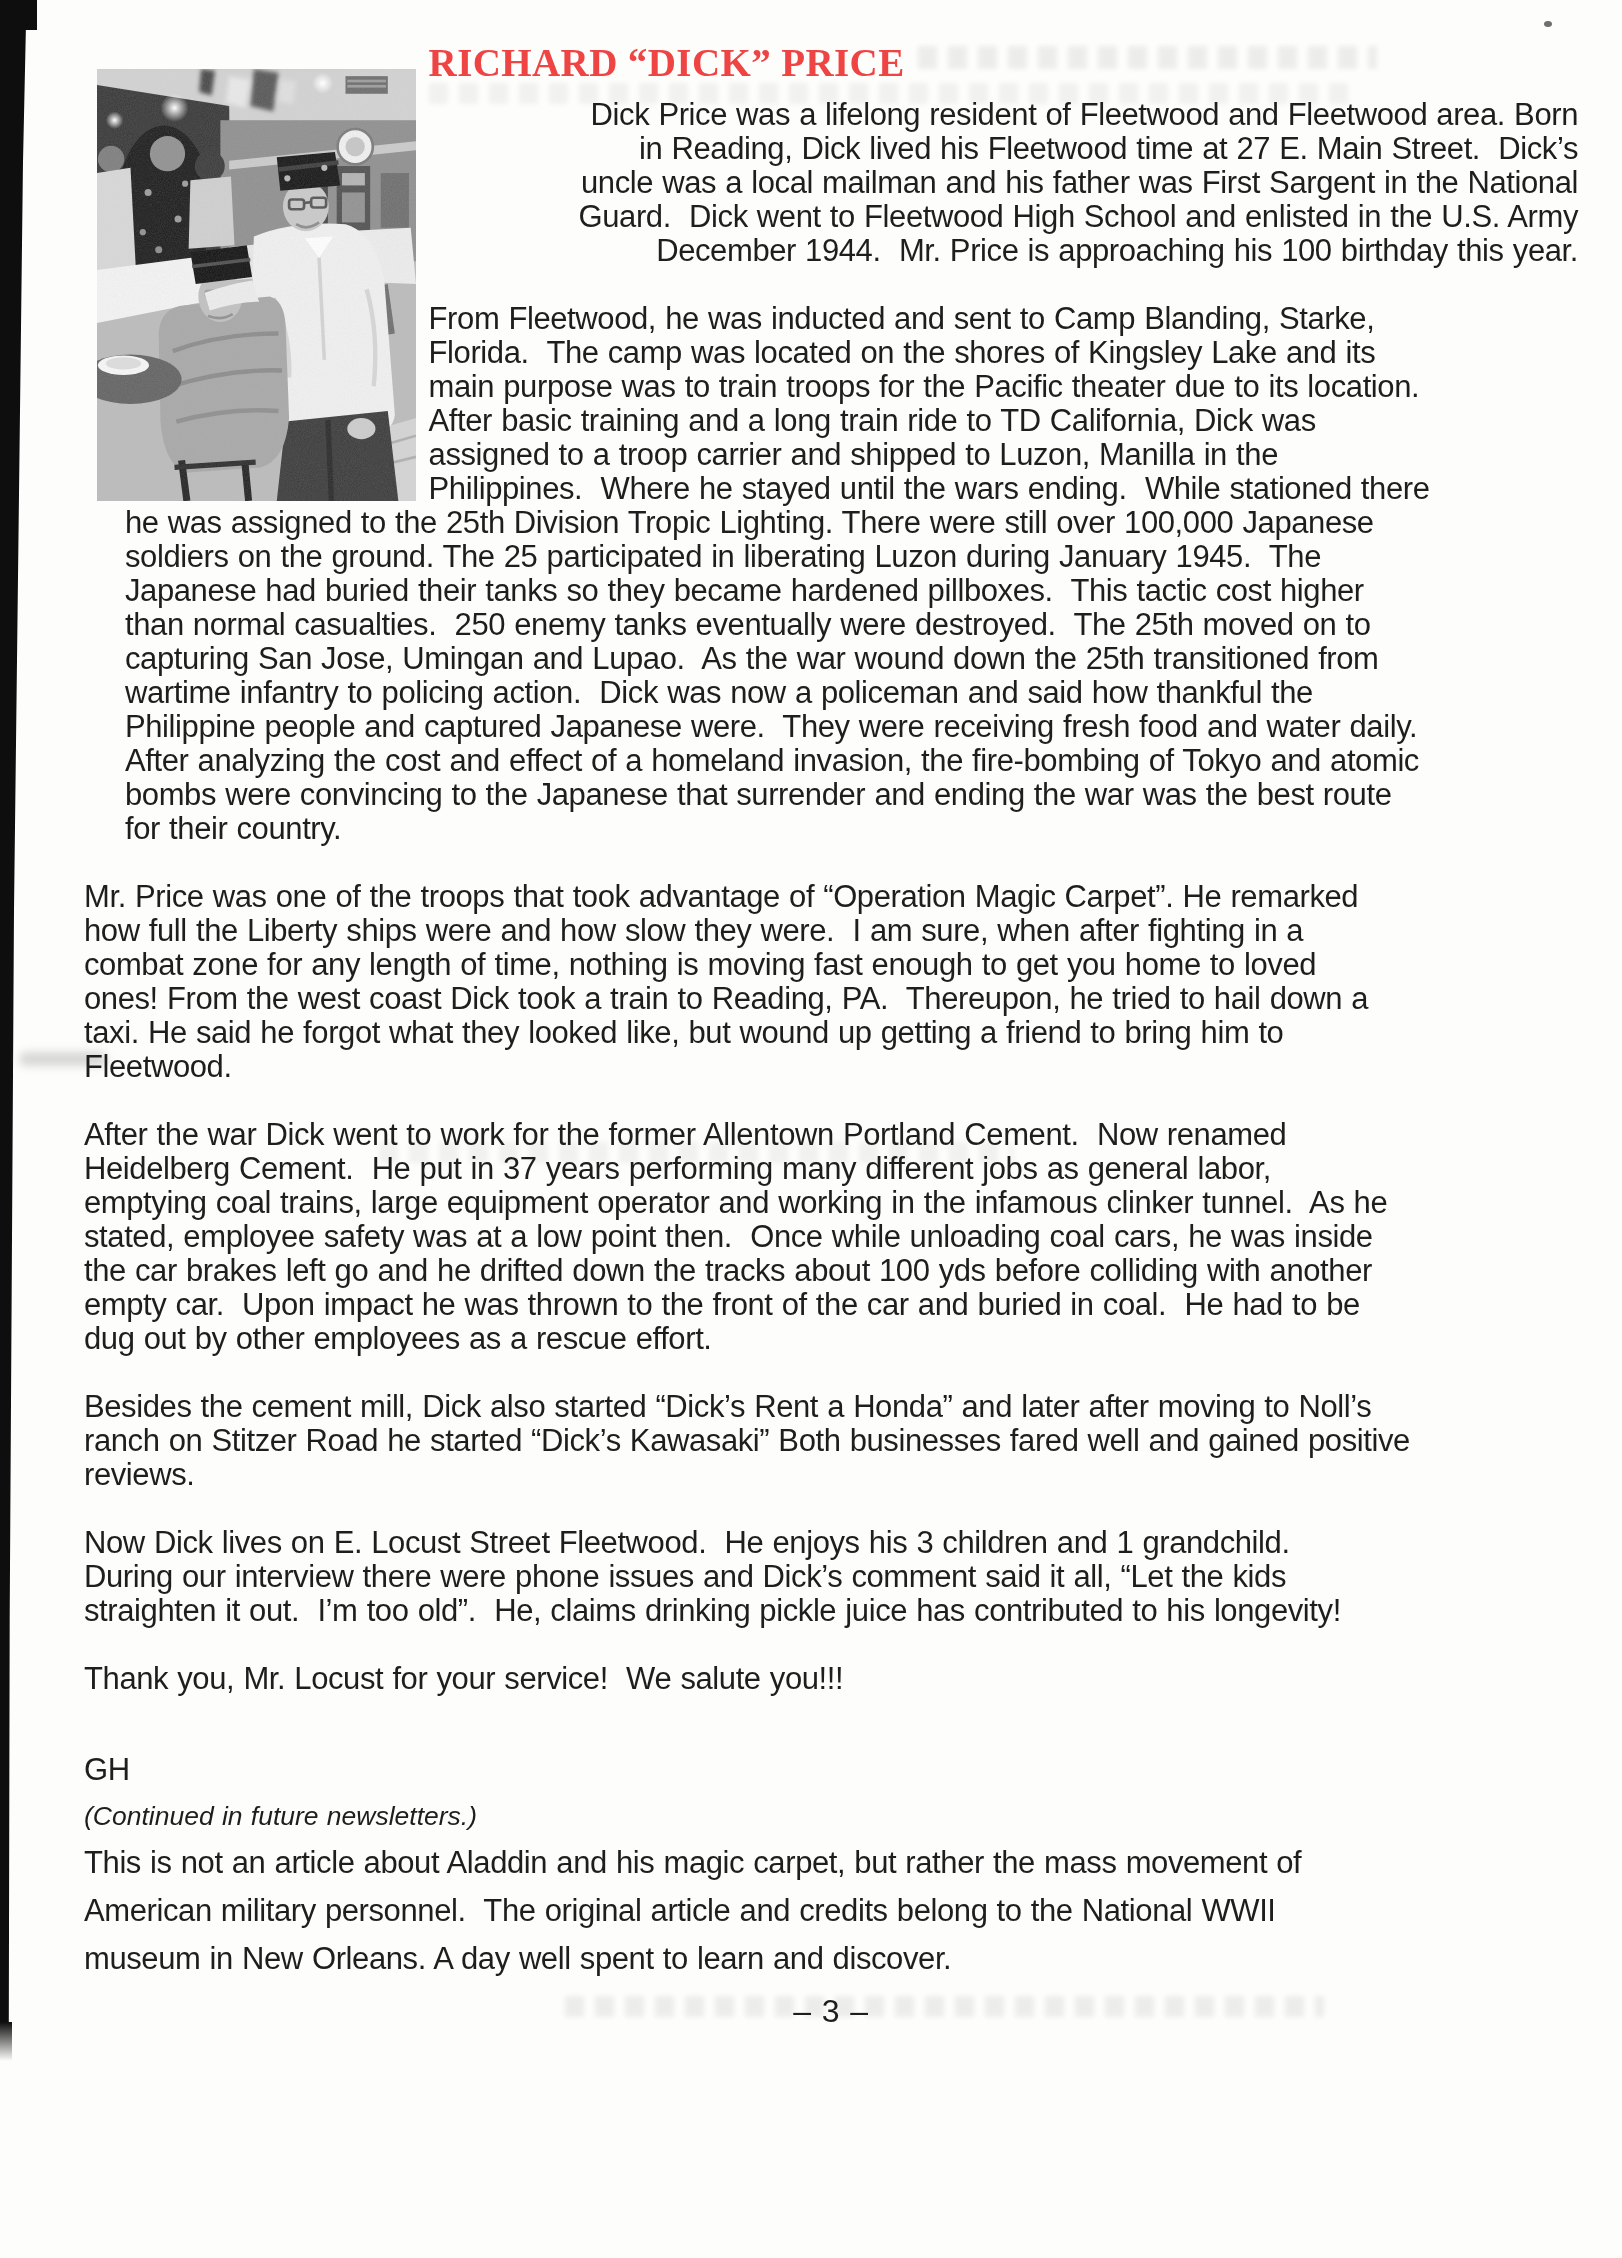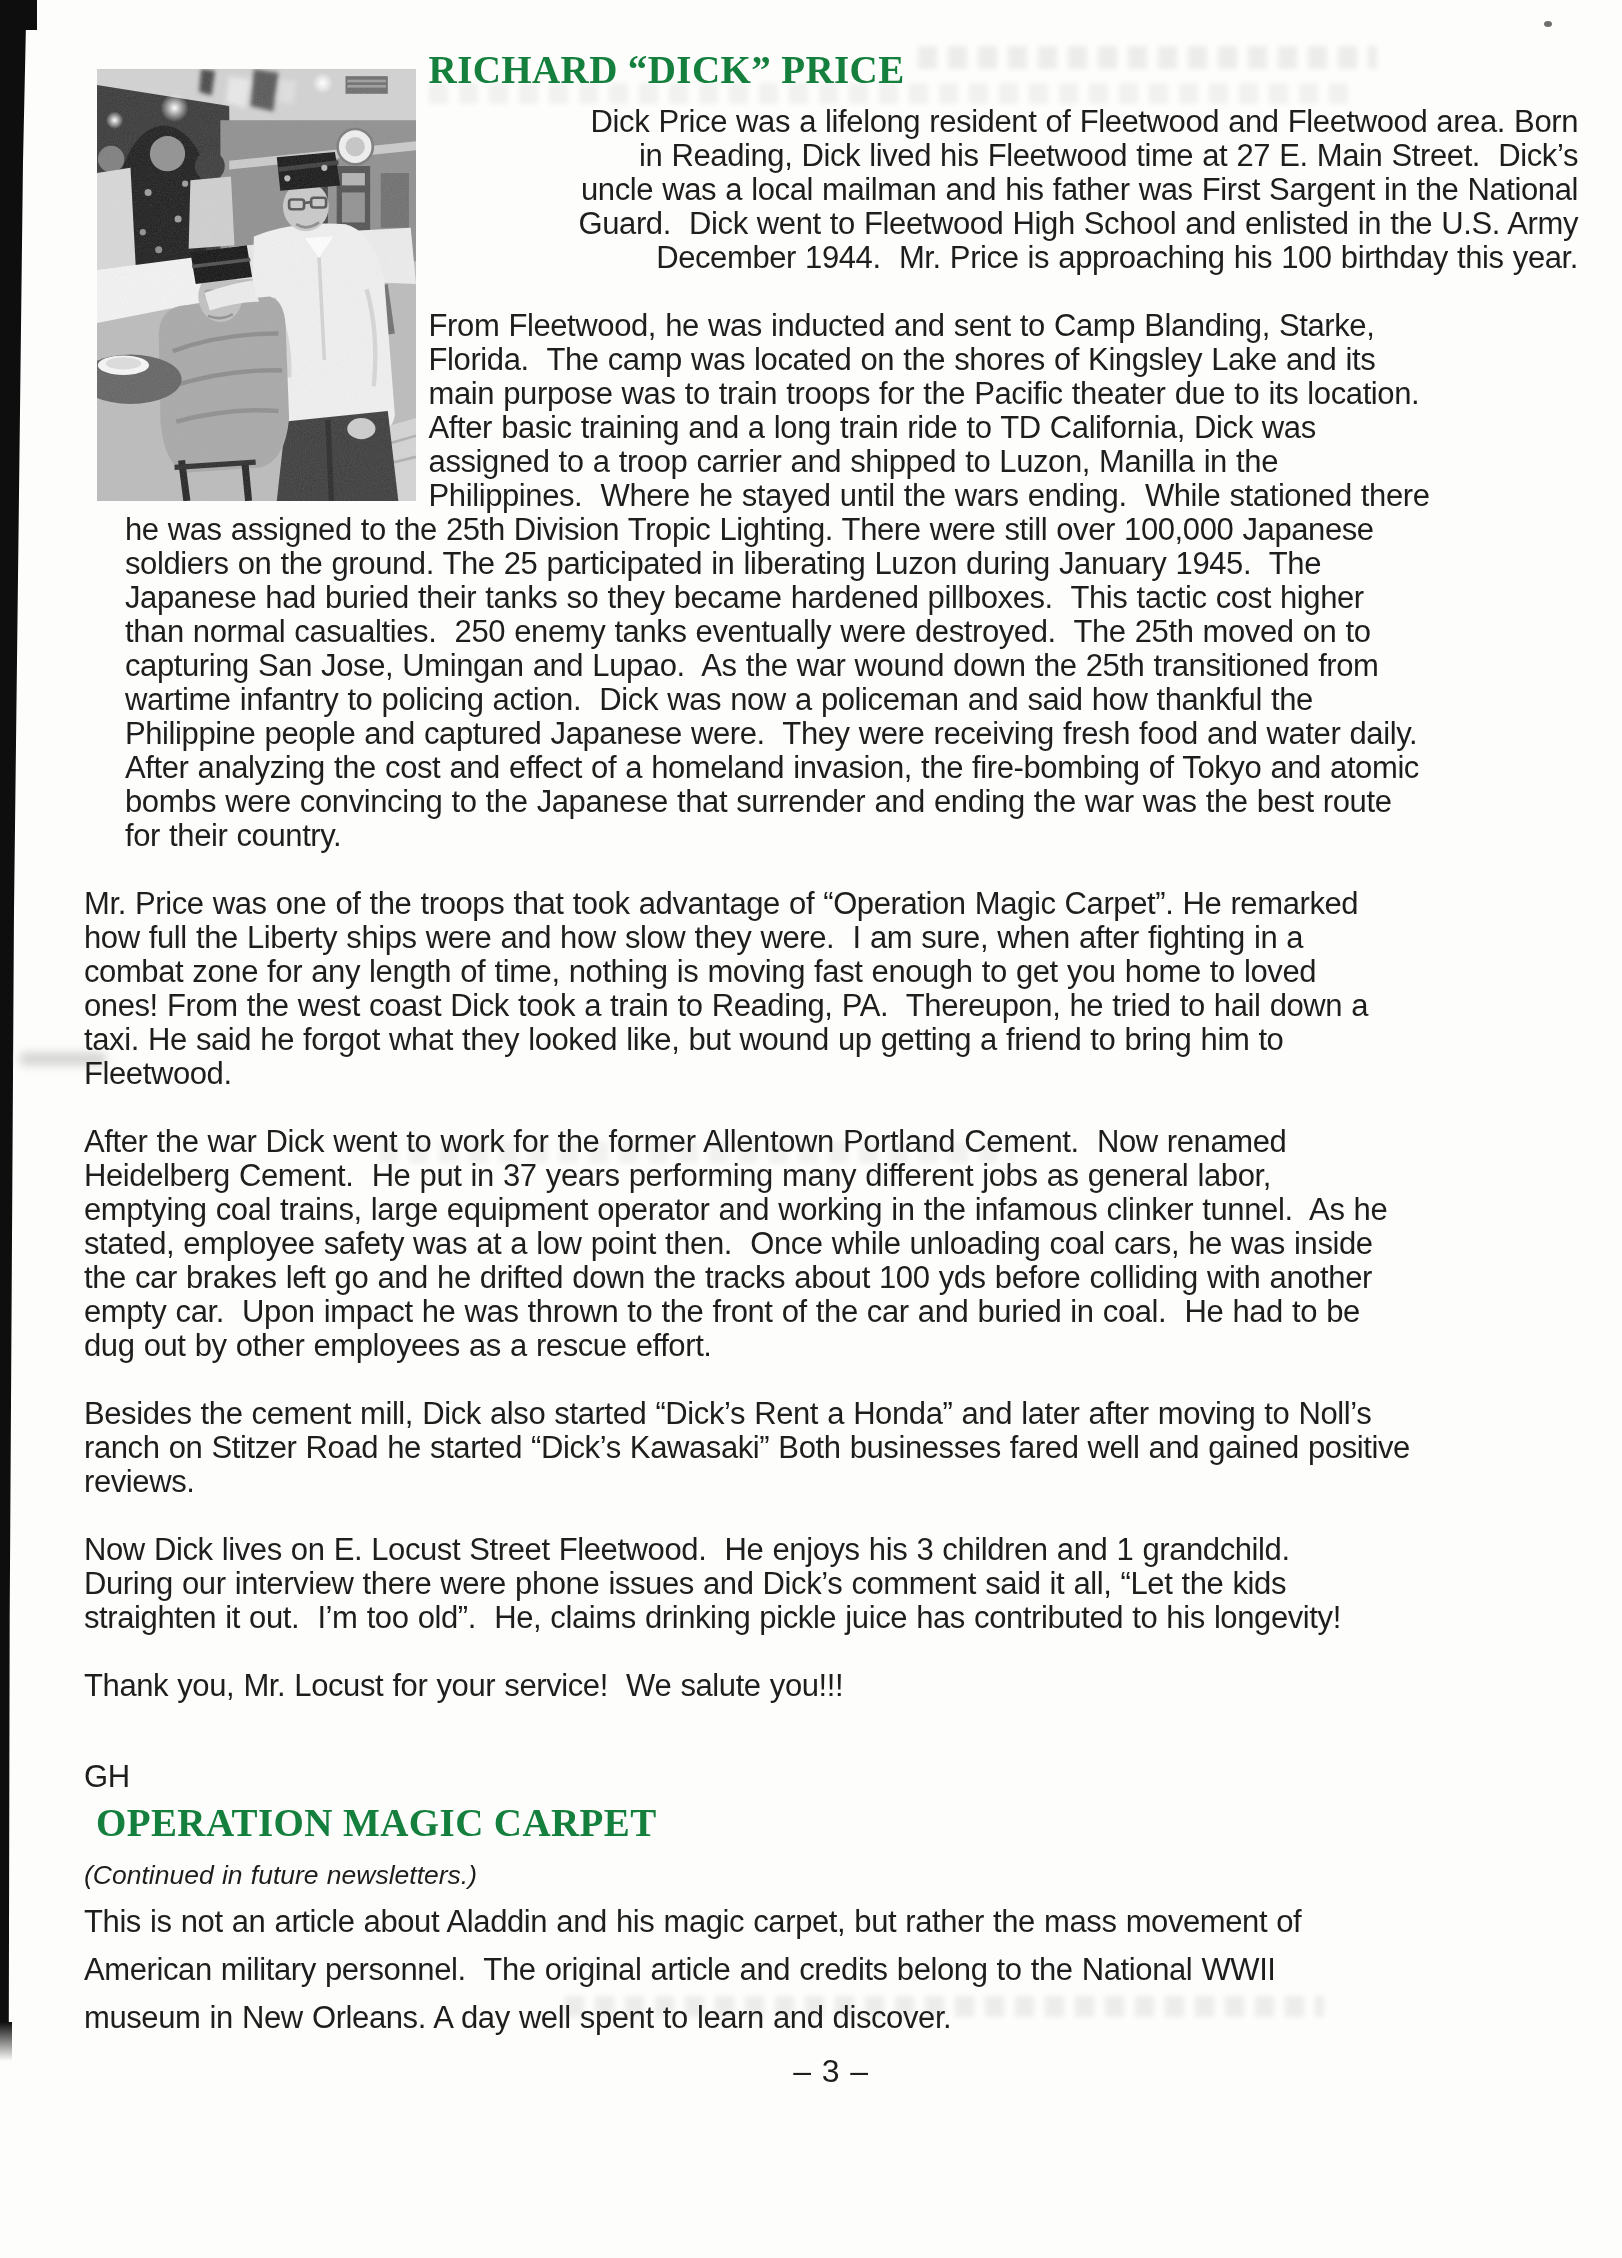--- a/index.html
+++ b/index.html
@@ -4,22 +4,22 @@
 <style>
   html, body { margin:0; padding:0; background:#e9e9e7; }
   .page {
     position:relative; width:1622px; height:2258px;
     background:#fdfdfc; overflow:hidden;
     font-family:"Liberation Sans", sans-serif; color:#1e1e1e;
   }
   .content { position:relative; padding:35px 44px 0 84px; }
 
   h1.title, h2.title2 {
-    font-family:"Liberation Serif", serif; font-weight:700; color:#15803d;
-    margin:12px; letter-spacing:0.4px;
+    font-family:"Liberation Serif", serif; font-weight:700; color:#ef4444;
+    margin:5px; letter-spacing:0.4px;
   }
   h1.title  { font-size:39px; line-height:46px; }
   h2.title2 { font-size:39px; line-height:49px; margin-top:3.5px; }
 
   .photo-frame {
     float:left; width:319px; height:432px; margin:34px 12.4px 0 13.2px;
     background:#b9b9b9; overflow:hidden;
   }
   .photo-frame svg { display:block; filter:grayscale(1) contrast(1.06); }
 
@@ -240,21 +240,20 @@
 dug out by other employees as a rescue effort.</p>
     <p class="p">Besides the cement mill, Dick also started “Dick’s Rent a Honda” and later after moving to Noll’s
 ranch on Stitzer Road he started “Dick’s Kawasaki” Both businesses fared well and gained positive
 reviews.</p>
     <p class="p">Now Dick lives on E. Locust Street Fleetwood.  He enjoys his 3 children and 1 grandchild.
 During our interview there were phone issues and Dick’s comment said it all, “Let the kids
 straighten it out.  I’m too old”.  He, claims drinking pickle juice has contributed to his longevity!</p>
     <p class="p">Thank you, Mr. Locust for your service!  We salute you!!!</p>
     <p class="p initials">GH</p>
 
-    <h2 class="title2">OPERATION MAGIC CARPET</h2>
     <p class="p note">(Continued in future newsletters.)</p>
     <p class="p wide">This is not an article about Aladdin and his magic carpet, but rather the mass movement of
 American military personnel.  The original article and credits belong to the National WWII
 museum in New Orleans. A day well spent to learn and discover.</p>
 
     <div class="pagenum">– 3 –</div>
   </div>
 </div>
 
 

